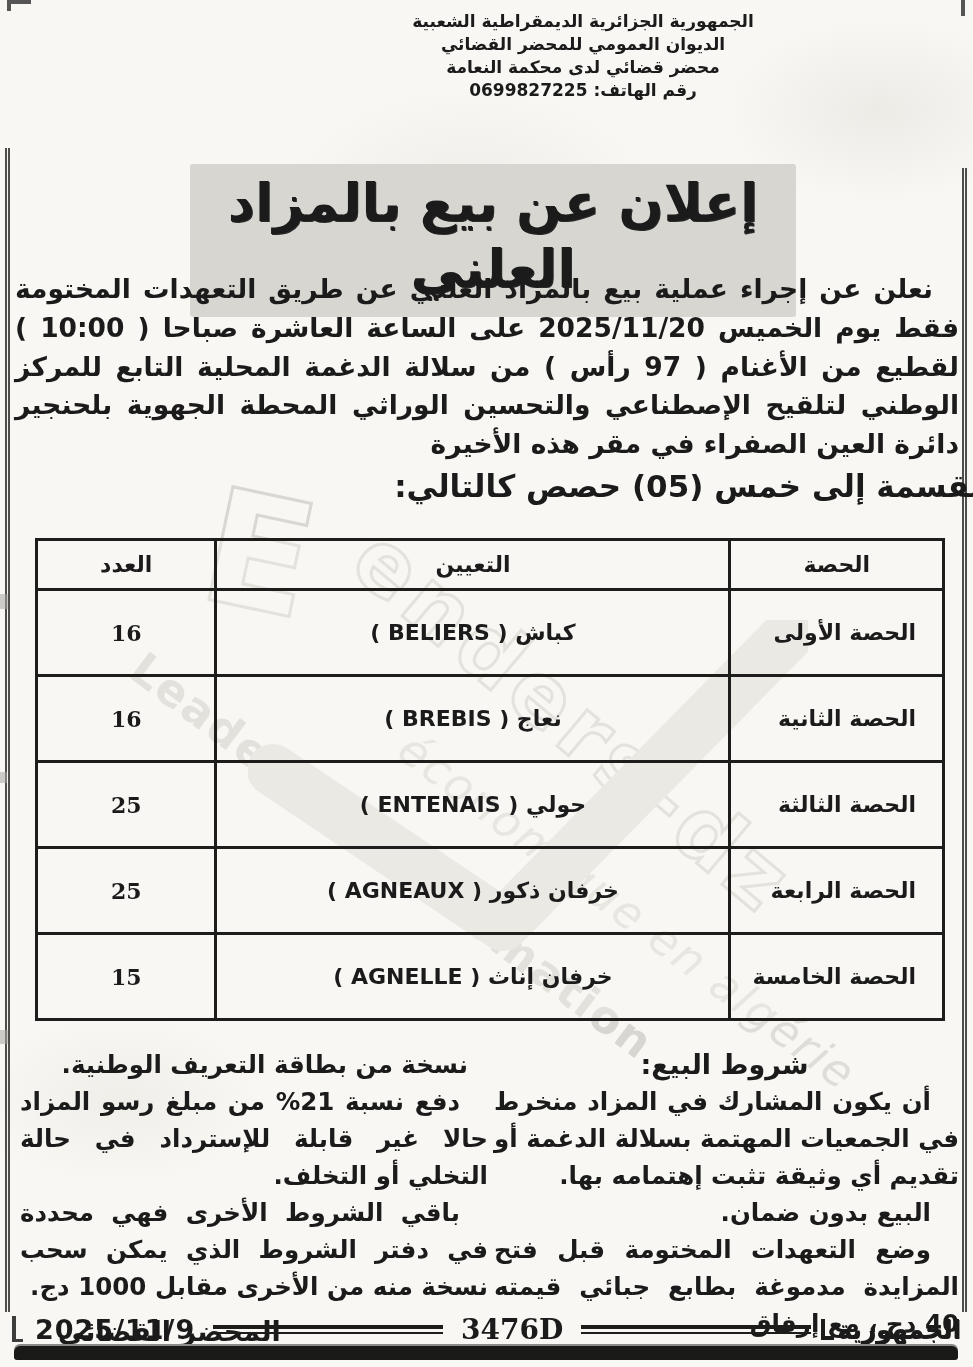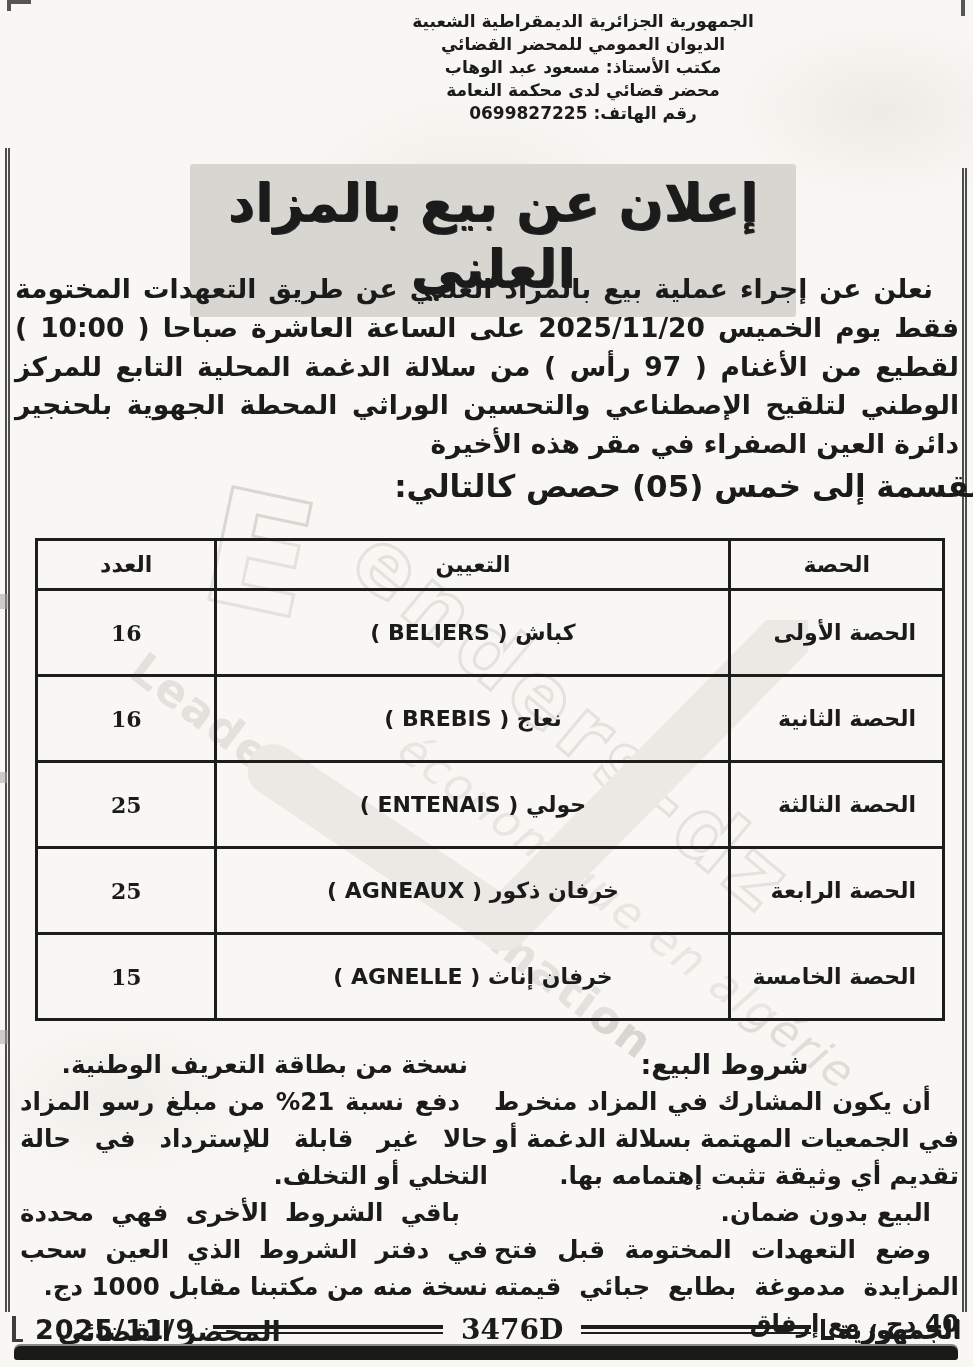--- a/index.html
+++ b/index.html
@@ -109,21 +109,20 @@
   <div class="rule-right"></div>
   <div class="corner-tl"></div>
   <div class="corner-tr"></div>
   <div class="speck speck1"></div>
   <div class="speck speck2"></div>
   <div class="speck speck3"></div>
 
   <div class="office-header">
     <div>الجمهورية الجزائرية الديمقراطية الشعبية</div>
     <div>الديوان العمومي للمحضر القضائي</div>
-    <div>مكتب الأستاذ: مسعود عبد الوهاب</div>
     <div>محضر قضائي لدى محكمة النعامة</div>
     <div>رقم الهاتف: 0699827225</div>
   </div>
 
   <div class="ad-title">إعلان عن بيع بالمزاد العلني</div>
 
   <div class="announce-body">نعلن عن إجراء عملية بيع بالمزاد العلني عن طريق التعهدات المختومة فقط يوم الخميس 2025/11/20 على الساعة العاشرة صباحا ( 10:00 ) لقطيع من الأغنام ( 97 رأس ) من سلالة الدغمة المحلية التابع للمركز الوطني لتلقيح الإصطناعي والتحسين الوراثي المحطة الجهوية بلحنجير دائرة العين الصفراء في مقر هذه الأخيرة</div>
   <div class="lots-subtitle">مقسمة إلى خمس (05) حصص كالتالي:</div>
 
   <table class="lots-table">
@@ -171,21 +170,21 @@
   <div class="cond-col cond-right">
     <div class="cond-heading">شروط البيع:</div>
     <p>أن يكون المشارك في المزاد منخرط في الجمعيات المهتمة بسلالة الدغمة أو تقديم أي وثيقة تثبت إهتمامه بها.</p>
     <p>البيع بدون ضمان.</p>
     <p>وضع التعهدات المختومة قبل فتح المزايدة مدموغة بطابع جبائي قيمته 40 دج ، مع إرفاق</p>
   </div>
 
   <div class="cond-col cond-left">
     <p class="no-indent">نسخة من بطاقة التعريف الوطنية.</p>
     <p>دفع نسبة 21% من مبلغ رسو المزاد حالا غير قابلة للإسترداد في حالة التخلي أو التخلف.</p>
-    <p>باقي الشروط الأخرى فهي محددة في دفتر الشروط الذي العين سحب نسخة منه من مكتبنا مقابل 1000 دج.</p>
+    <p>باقي الشروط الأخرى فهي محددة في دفتر الشروط الذي يمكن سحب نسخة منه من الأخرى مقابل 1000 دج.</p>
     <div class="signature">المحضر القضائي</div>
   </div>
 
   <div class="footer">
     <div class="corner-bl"></div>
     <div class="footer-date">2025/11/9</div>
     <div class="footer-rule"></div>
     <div class="footer-ref">3476D</div>
     <div class="footer-rule"></div>
     <div class="footer-paper">

